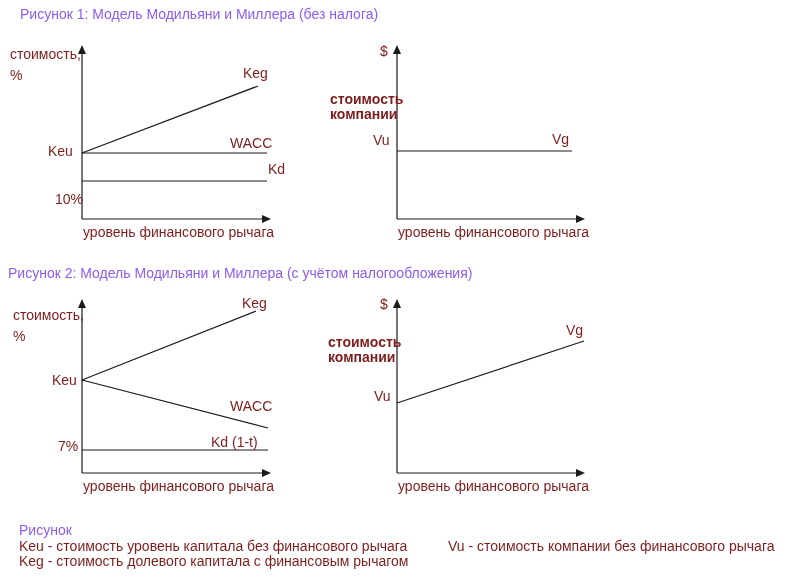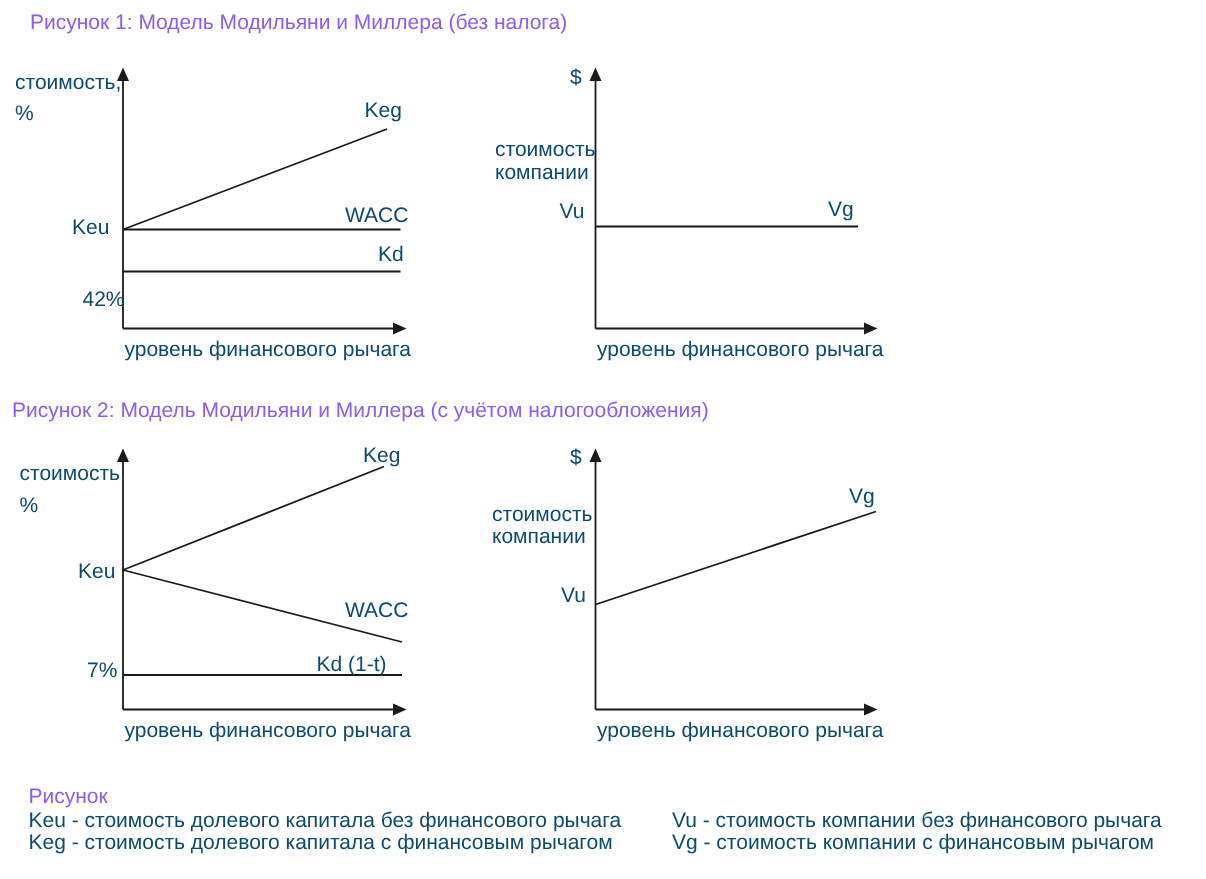--- a/index.html
+++ b/index.html
@@ -7,24 +7,24 @@
     width:804px;height:586px;position:relative;overflow:hidden;
     background:#ffffff;
     font-family:"Liberation Sans", sans-serif;
     color:#000;
   }
   #chart-canvas{position:absolute;left:0;top:0;}
   .group{position:absolute;inset:0;pointer-events:none;}
   .lbl{
     position:absolute;
     font-size:14px;line-height:15px;
-    color:#0c4a6e;white-space:nowrap;
+    color:#7f1d1d;white-space:nowrap;
   }
   .wrap{white-space:normal;line-height:21px;}
-  .wrap2{white-space:normal;line-height:15px;}
+  .wrap2{white-space:normal;line-height:15px;font-weight:bold;}
   .center{text-align:center;}
   .muted{color:#8b5cf6;}
 </style>
 </head>
 <body>
 
 <svg id="chart-canvas" width="804" height="586" viewBox="0 0 804 586" xmlns="http://www.w3.org/2000/svg">
     <line x1="82" y1="219" x2="82" y2="52" stroke="#1a1a1a" stroke-width="1.2"></line>
     <polygon points="82,45 78,54 86,54" fill="#1a1a1a"></polygon>
     <line x1="82" y1="219" x2="264" y2="219" stroke="#1a1a1a" stroke-width="1.2"></line>
@@ -50,23 +50,23 @@
     <polygon points="585,473 576,469 576,477" fill="#1a1a1a"></polygon>
     <line x1="397" y1="403" x2="584" y2="341" stroke="#1a1a1a" stroke-width="1.2"></line>
   </svg>
 
 <div class="lbl muted" style="left:20px;top:7px">Рисунок 1: Модель Модильяни и Миллера (без налога)</div>
 
 <div class="group">
   <span class="lbl wrap" style="left:10px;top:44px;width:82px">стоимость, %</span>
   <span class="lbl" style="left:243px;top:66px">Keg</span>
   <span class="lbl" style="left:230px;top:136px">WACC</span>
-  <span class="lbl" style="left:252px;top:162px">Kd</span>
+  <span class="lbl" style="left:268px;top:162px">Kd</span>
   <span class="lbl" style="left:48px;top:144px">Keu</span>
-  <span class="lbl" style="left:55px;top:192px">42%</span>
+  <span class="lbl" style="left:55px;top:192px">10%</span>
   <span class="lbl center" style="left:83px;top:225px;width:186px">уровень финансового рычага</span>
 </div>
 
 <div class="group">
   <span class="lbl" style="left:380px;top:44px">$</span>
   <span class="lbl wrap2" style="left:330px;top:92px;width:78px">стоимость компании</span>
   <span class="lbl" style="left:373px;top:133px">Vu</span>
   <span class="lbl" style="left:552px;top:132px">Vg</span>
   <span class="lbl center" style="left:398px;top:225px;width:186px">уровень финансового рычага</span>
 </div>
@@ -86,17 +86,16 @@
 <div class="group">
   <span class="lbl" style="left:380px;top:297px">$</span>
   <span class="lbl wrap2" style="left:328px;top:335px;width:78px">стоимость компании</span>
   <span class="lbl" style="left:374px;top:389px">Vu</span>
   <span class="lbl" style="left:566px;top:323px">Vg</span>
   <span class="lbl center" style="left:398px;top:479px;width:186px">уровень финансового рычага</span>
 </div>
 
 <div class="group">
   <span class="lbl muted" style="left:19px;top:523px">Рисунок</span>
-  <span class="lbl" style="left:19px;top:539px">Keu - стоимость долевого капитала без финансового рычага</span>
+  <span class="lbl" style="left:19px;top:539px">Keu - стоимость уровень капитала без финансового рычага</span>
   <span class="lbl" style="left:19px;top:554px">Keg - стоимость долевого капитала с финансовым рычагом</span>
   <span class="lbl" style="left:448px;top:539px">Vu - стоимость компании без финансового рычага</span>
-  <span class="lbl" style="left:448px;top:554px">Vg - стоимость компании с финансовым рычагом</span>
 </div>
 
 </body></html>

